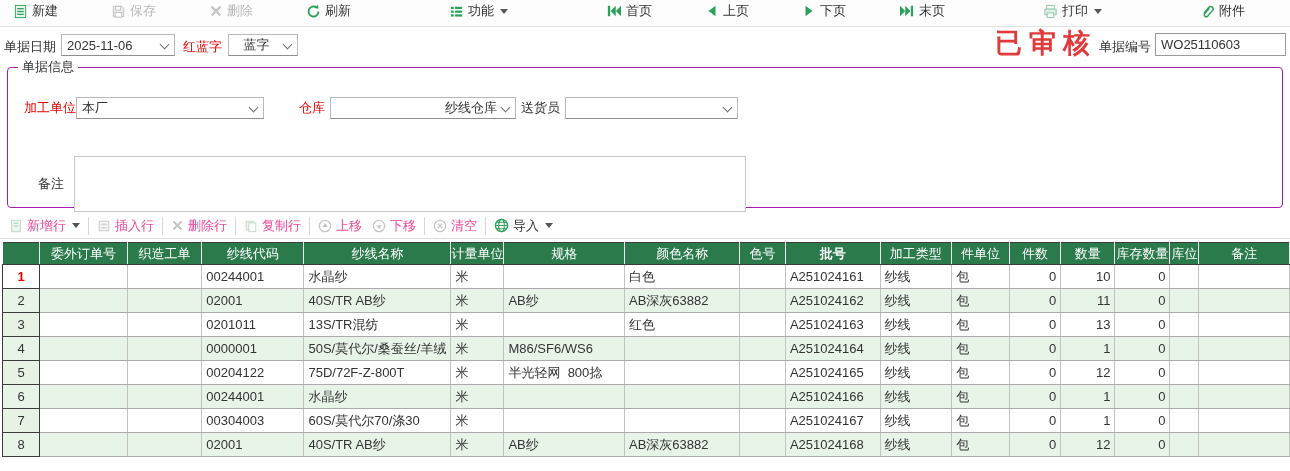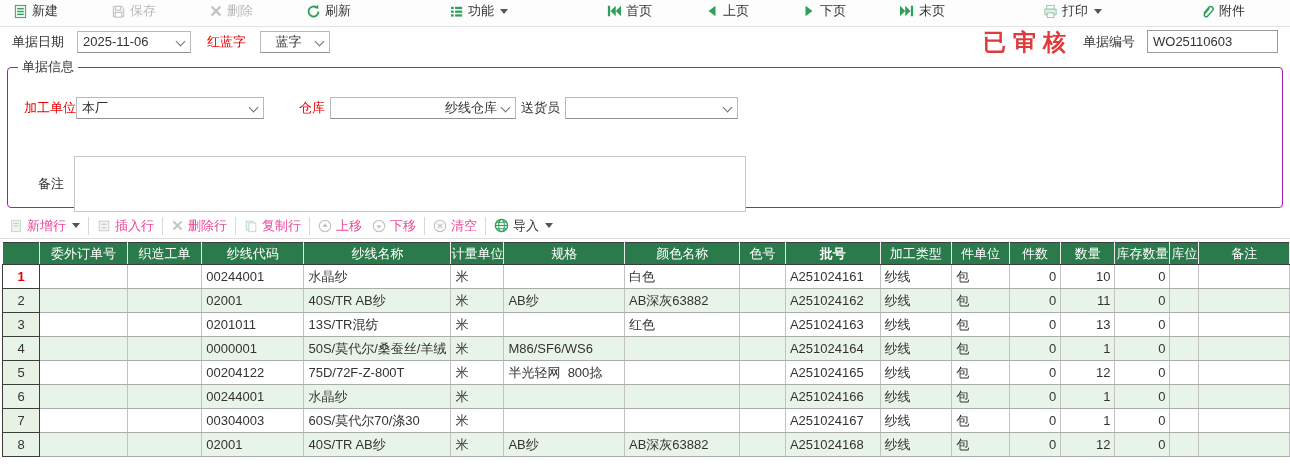--- a/index.html
+++ b/index.html
@@ -12,31 +12,31 @@
   .tb { display:flex; align-items:center; gap:4px; background:transparent; border:none;
     font:inherit; color:#333; padding:2px 7px; cursor:pointer; white-space:nowrap; }
   .tb svg { display:block; }
   .tb.disabled { color:#b9b9b9; }
   .vsep { width:1px; height:18px; background:#d8d8d8; margin:0 3px; }
   .caret { width:0; height:0; border-left:4px solid transparent; border-right:4px solid transparent;
     border-top:5px solid #555; margin-left:2px; }
   .tb.disabled .caret { border-top-color:#555; }
 
   
-  .docrow { display:flex; align-items:center; height:29px; padding:0 12px;gap:8px; }
+  .docrow { display:flex; align-items:flex-end; height:29px; padding:0 4px; }
   .lbl { white-space:nowrap; }
   .lbl.red { color:#e60000; }
   .combo { position:relative; display:flex; align-items:center; height:22px; background:#fff;
     border:1px solid #b9b9b9; border-bottom-color:#8f8f8f; padding:0 18px 0 5px; }
   .combo .val { flex:1; white-space:nowrap; overflow:hidden; }
   .combo .val.right { text-align:right; }
   .combo .val.center { text-align:center; }
   .chev { position:absolute; right:6px; top:6px; width:7px; height:7px;
     border-right:1.6px solid #707070; border-bottom:1.6px solid #707070; transform:rotate(45deg); }
-  .stamp { font-family:"DejaVu Serif","Liberation Serif",serif; font-weight:bold; font-size:23px;
+  .stamp { font-family:"DejaVu Serif","Liberation Serif",serif; font-weight:bold; font-size:27px;
     color:#e03a3a; letter-spacing:7px; line-height:1; margin-right:2px; }
   .docno-input { width:131px; height:23px; border:1px solid #9a9a9a; padding:0 5px; font:inherit; color:#333; }
 
   
   fieldset.docinfo { position:relative; margin:2px 7px 0 7px; height:150px;
     border:1px solid #a21caf; border-radius:4px; }
   fieldset.docinfo legend { margin-left:10px; padding:0 4px; color:#333; }
   .frow { position:absolute; left:0; display:flex; align-items:center; height:24px; }
   .flabel { display:inline-block; text-align:right; white-space:nowrap; }
   .fld-l1 { position:absolute; left:6px;  width:62px; }

